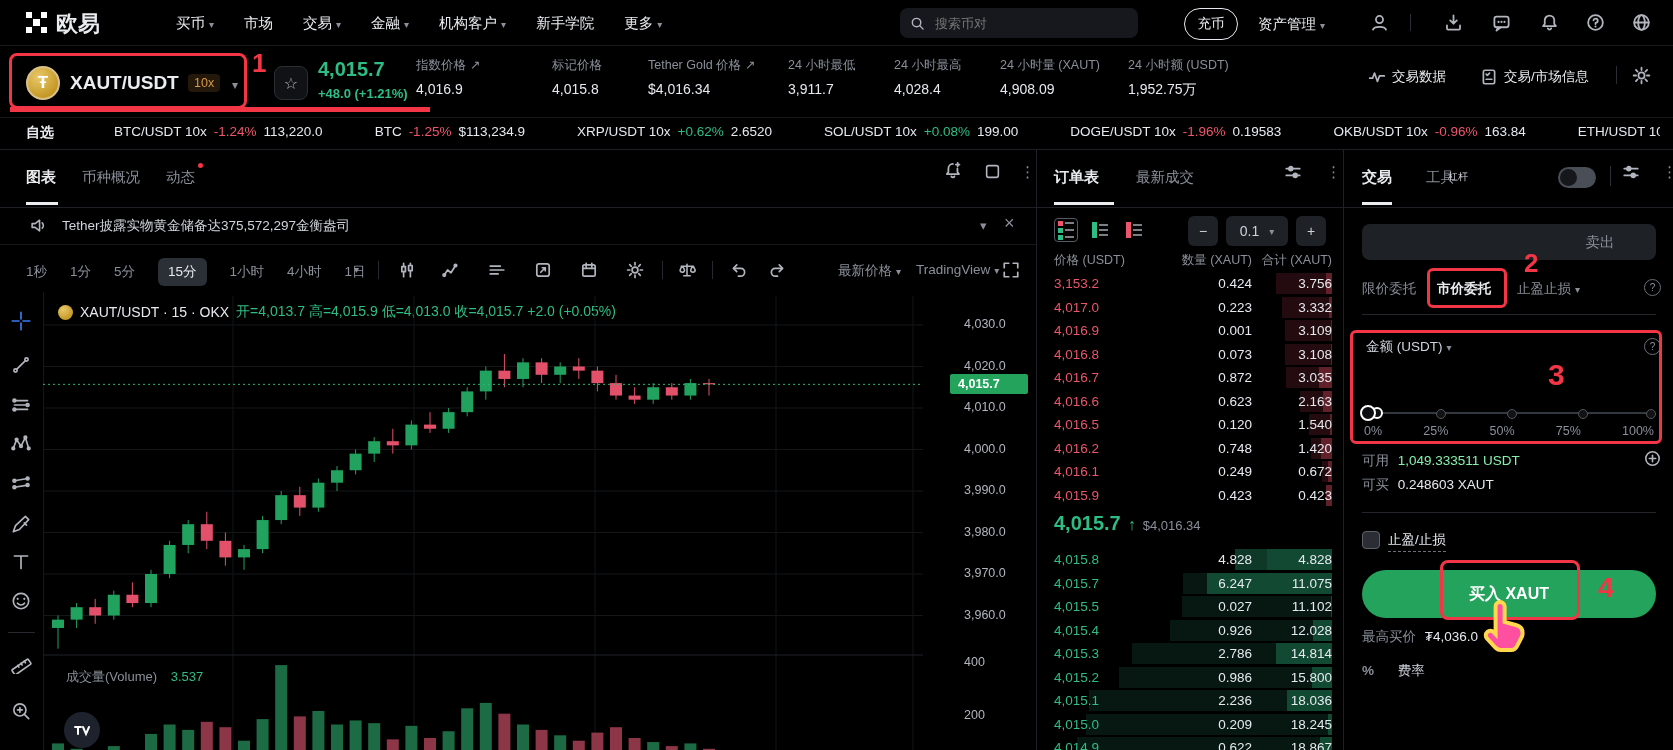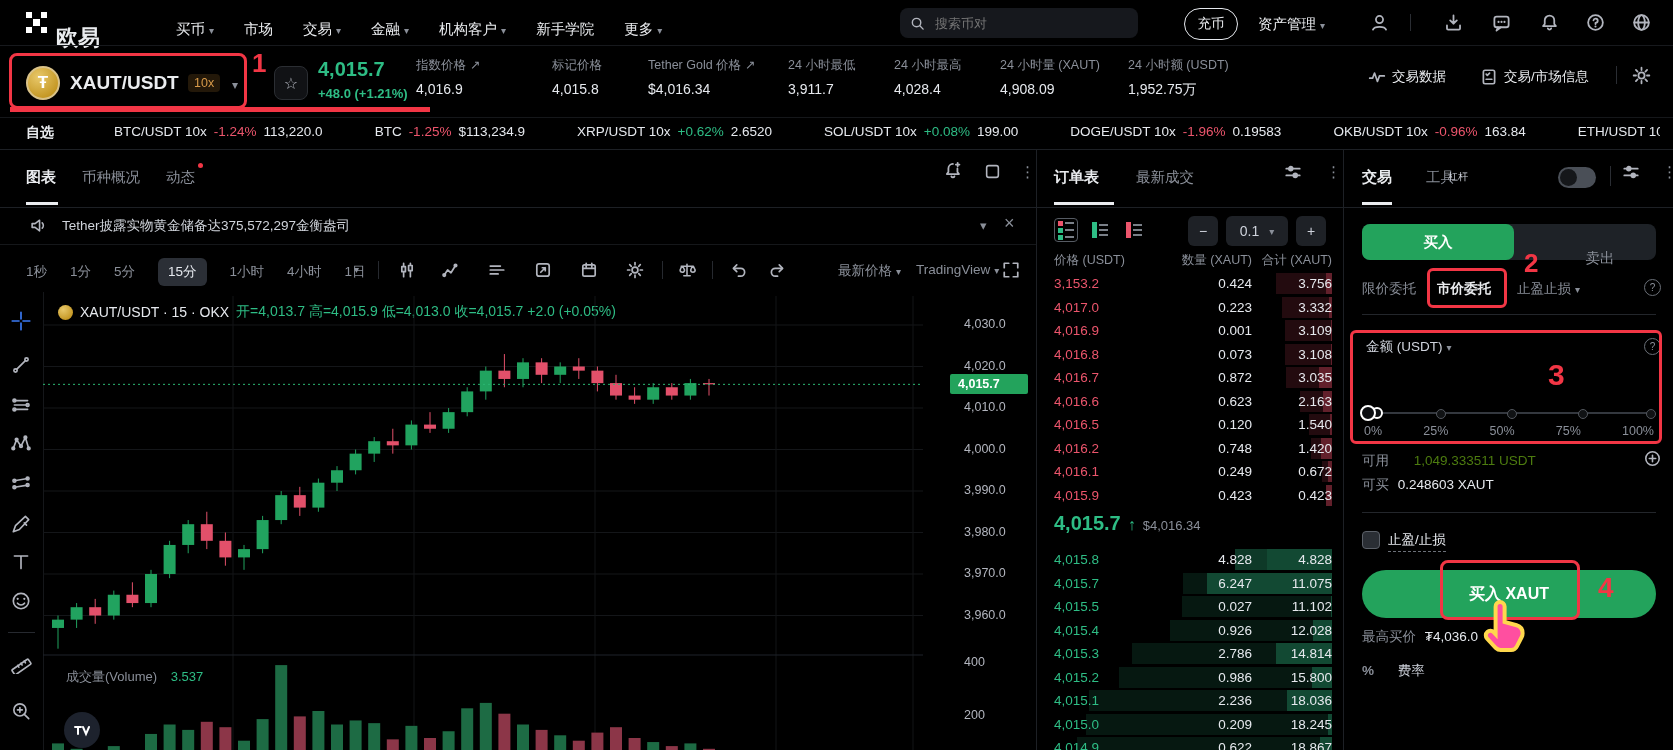--- a/index.html
+++ b/index.html
@@ -49,21 +49,21 @@
   .obtool{position:absolute;top:216px;height:30px;background:#1e2126;border-radius:6px;color:#cfd3dc;
           display:flex;align-items:center;justify-content:center;box-sizing:border-box;cursor:pointer;}
   .oblay{position:absolute;top:218px;width:24px;height:24px;border-radius:4px;box-sizing:border-box;
          display:flex;align-items:center;justify-content:center;cursor:pointer;}
   
   .qmark{position:absolute;width:15px;height:15px;border:1px solid #6b7078;border-radius:50%;color:#8a8f99;
          font-size:10px;display:flex;align-items:center;justify-content:center;}
   .seg{position:absolute;left:1362px;top:224px;width:294px;height:36px;background:#1e2227;border-radius:8px;}
   .seg .buy{position:absolute;left:0;top:0;width:152px;height:36px;background:#23a35c;border-radius:8px;
             display:flex;align-items:center;justify-content:center;font-weight:bold;font-size:14.5px;color:#fff;cursor:pointer;}
-  .seg .sell{position:absolute;right:0;top:16px;width:112px;height:36px;display:flex;align-items:center;
+  .seg .sell{position:absolute;right:0;top:0;width:112px;height:36px;display:flex;align-items:center;
              justify-content:center;color:#8a8f99;font-size:14.5px;cursor:pointer;}
   .sl-dot{position:absolute;top:409px;width:8px;height:8px;border-radius:50%;background:#101214;border:1.5px solid #53575e;}
   .buybtn{position:absolute;left:1362px;top:570px;width:294px;height:48px;background:#23a35c;border-radius:24px;
           display:flex;align-items:center;justify-content:center;color:#fff;font-size:16px;font-weight:bold;cursor:pointer;}
   .dashu{border-bottom:1px dashed #6b7078;padding-bottom:2px;}
 </style>
 </head>
 <body>
 
 <div id="app">
@@ -72,22 +72,22 @@
     <div style="background:#fff"></div>
       <div></div>
       <div style="background:#fff"></div>
     <div></div>
       <div style="background:#fff"></div>
       <div></div>
     <div style="background:#fff"></div>
       <div></div>
       <div style="background:#fff"></div>
   </div>
-  <div class="abs bold" style="left:56px;top:23px;font-size:22px;" actable="false">欧易</div>
-  <div class="abs" style="left:176px;top:20px;display:flex;" id="nav-items">
+  <div class="abs bold" style="left:56px;top:9px;font-size:22px;" actable="false">欧易</div>
+  <div class="abs" style="left:176px;top:14px;display:flex;" id="nav-items">
       <span class="nav-it">买币<span class="caret">▾</span></span>
       <span class="nav-it">市场</span>
       <span class="nav-it">交易<span class="caret">▾</span></span>
       <span class="nav-it">金融<span class="caret">▾</span></span>
       <span class="nav-it">机构客户<span class="caret">▾</span></span>
       <span class="nav-it">新手学院</span>
       <span class="nav-it">更多<span class="caret">▾</span></span>
     </div>
 
   <div class="search">
@@ -693,21 +693,20 @@
   </div>
   <div class="vline" style="left:1610px;top:166px;height:20px;background:#2a2d33;"></div>
   <svg class="ic abs" style="left:1622px;top:163px;" width="18" height="18" viewBox="0 0 16 16">
       <path d="M2 5h12M2 11h12"></path>
       <circle cx="6" cy="5" r="1.7" fill="#b2b5be"></circle>
       <circle cx="10" cy="11" r="1.7" fill="#b2b5be"></circle>
     </svg>
   <div class="abs mut" style="left:1662px;top:163px;font-size:15px;">⋮</div>
 
   <div class="seg">
-    <div class="buy">买入</div>
     <div class="sell">卖出</div>
   </div>
   <div class="anno" style="left:1524px;top:248px;">2</div>
 
   <div id="order-types">
       <div style="position: absolute; left: 1362px; top: 280px; font-size: 13.5px; cursor: pointer; color: rgb(138, 143, 153);">限价委托</div>
       <div style="position: absolute; left: 1437px; top: 280px; font-size: 13.5px; cursor: pointer; color: rgb(234, 236, 239); font-weight: bold;">市价委托</div>
       <div style="position: absolute; left: 1517px; top: 280px; font-size: 13.5px; cursor: pointer; color: rgb(138, 143, 153);">止盈止损<span style="margin-left: 4px; font-size: 10px; color: rgb(138, 143, 153);">▾</span></div>
     </div>
   <div class="redbox" style="left:1427px;top:268px;width:80px;height:40px;border-radius:6px;"></div>
@@ -729,21 +728,21 @@
   <div class="abs" style="left:1364px;top:424px;width:290px;display:flex;justify-content:space-between;" id="slider-labels">
       <span style="color: rgb(138, 143, 153); font-size: 12.5px;">0%</span>
       <span style="color: rgb(138, 143, 153); font-size: 12.5px;">25%</span>
       <span style="color: rgb(138, 143, 153); font-size: 12.5px;">50%</span>
       <span style="color: rgb(138, 143, 153); font-size: 12.5px;">75%</span>
       <span style="color: rgb(138, 143, 153); font-size: 12.5px;">100%</span>
     </div>
 
   <div class="abs" style="left:1362px;top:452px;font-size:13.5px;white-space:nowrap;">
     <span class="mut">可用</span>
-    <span style="color:#4d7c0f;margin-left:21px;">1,049.333511 USDT</span>
+    <span style="color:#86efac;margin-left:5px;">1,049.333511 USDT</span>
   </div>
   <svg class="ic abs" style="left:1644px;top:450px;" width="17" height="17" viewBox="0 0 16 16">
       <circle cx="8" cy="8" r="6.3"></circle>
       <path d="M8 5v6M5 8h6"></path>
     </svg>
   <div class="abs" style="left:1362px;top:476px;font-size:13.5px;white-space:nowrap;">
     <span class="mut">可买</span>
     <span style="color:#e6e9ee;margin-left:5px;">0.248603 XAUT</span>
   </div>
   <div class="hline" style="left:1362px;top:512px;width:294px;background:#23262b;"></div>

